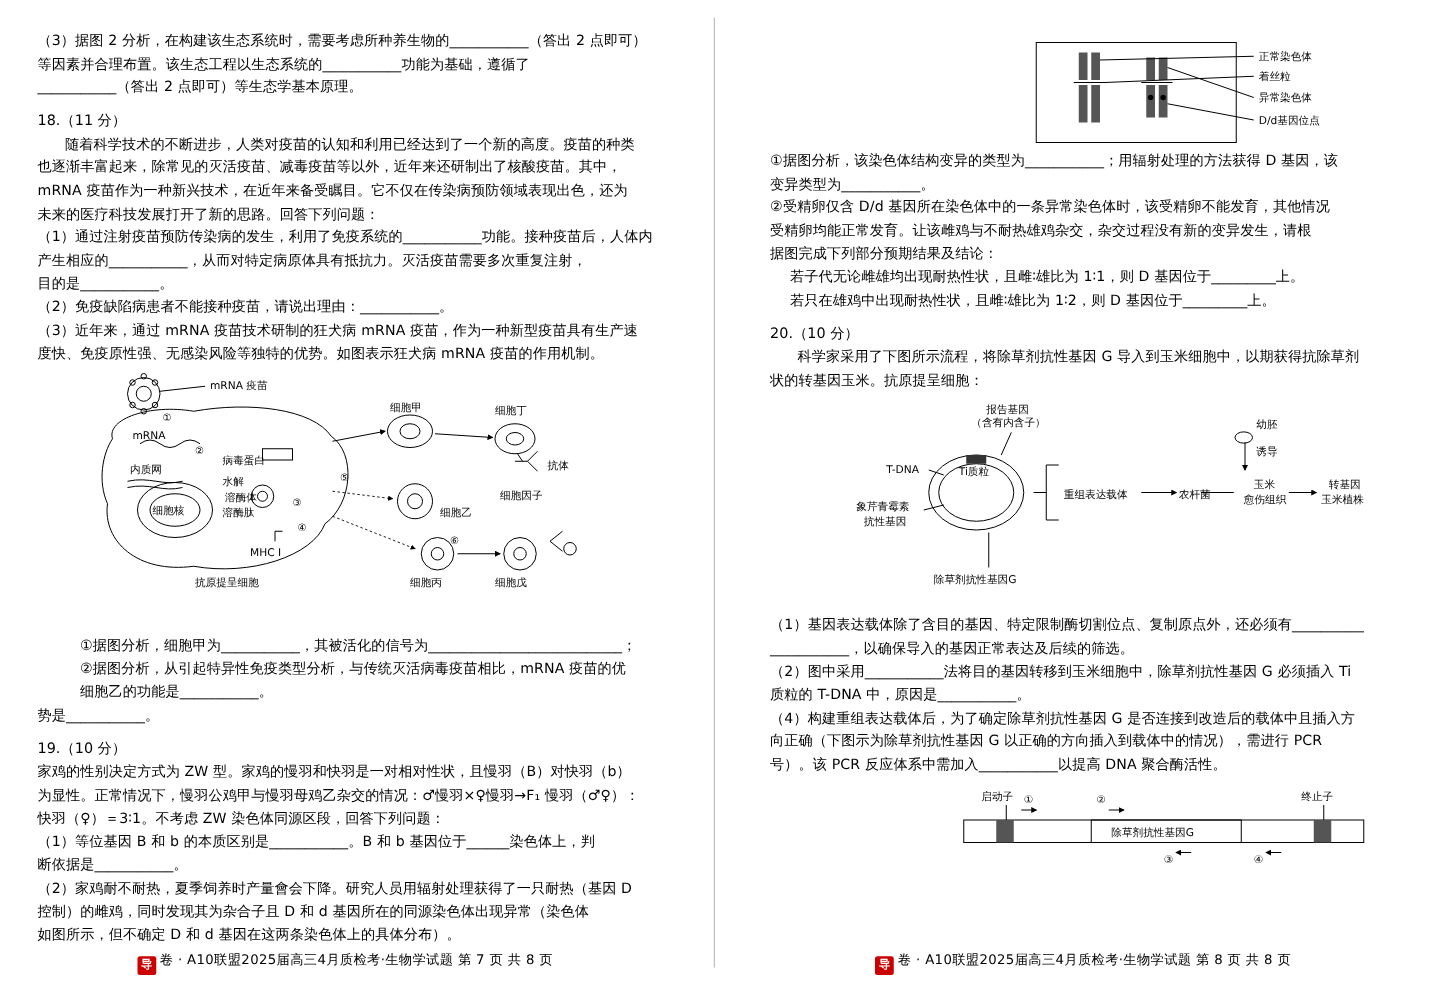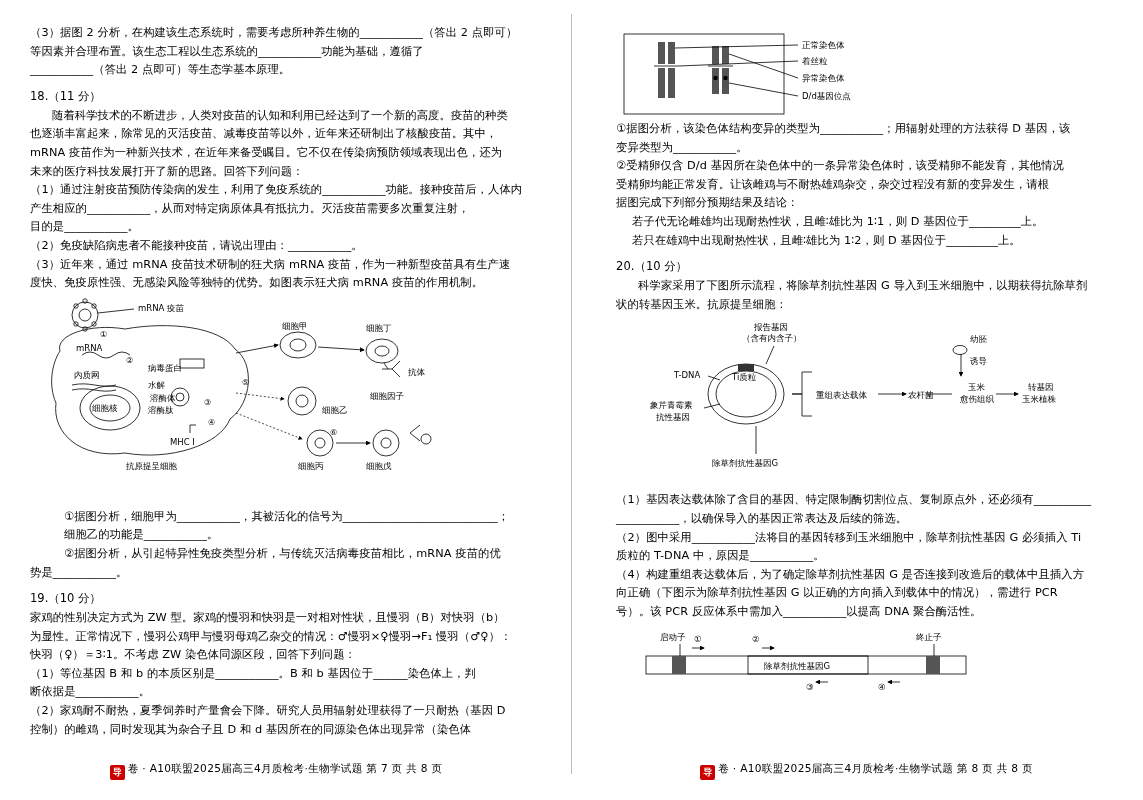--- a/index.html
+++ b/index.html
@@ -36,21 +36,21 @@
     text-align:center; font-size:10.6px;
   }
   .footer .badge {
     display:inline-block; width:15px; height:15px; background:#c00;
     color:#fff; font-size:9px; line-height:15px; border-radius:2px;
     vertical-align:-3px; margin-right:3px; text-align:center;
     font-weight:bold;
   }
   .footline { letter-spacing:0.3px; }
   svg { display:block; }
-  .figwrap { display:flex; justify-content:flex-start; }
+  .figwrap { display:flex; justify-content:flex-end; }
 </style>
 </head>
 <body>
 
 <div class="page">
 
   <div class="col left">
 
     <p class="ln">（3）据图 2 分析，在构建该生态系统时，需要考虑所种养生物的___________（答出 2 点即可）</p>
     <p class="ln">等因素并合理布置。该生态工程以生态系统的___________功能为基础，遵循了</p>
@@ -153,32 +153,33 @@
         <circle cx="356" cy="150" r="5" class="s"></circle>
         <text class="t" x="336" y="176">细胞戊</text>
         <line x1="306" y1="150" x2="340" y2="150" class="s" marker-end="url(#ar)"></line>
         <path d="M380 140 l10 -8 M380 140 l10 8" class="s"></path>
         <circle cx="396" cy="146" r="5" class="s"></circle>
         <line x1="206" y1="120" x2="272" y2="146" class="sd" marker-end="url(#ar)"></line>
       </svg>
     </div>
 
     <p class="ln" style="margin-left:34px">①据图分析，细胞甲为___________，其被活化的信号为___________________________；</p>
+    <p class="ln" style="margin-left:34px">②据图分析，从引起特异性免疫类型分析，与传统灭活病毒疫苗相比，mRNA 疫苗的优</p>
     <p class="ln" style="margin-left:34px">细胞乙的功能是___________。</p>
-    <p class="ln" style="margin-left:34px">②据图分析，从引起特异性免疫类型分析，与传统灭活病毒疫苗相比，mRNA 疫苗的优</p>
     <p class="ln" style="">势是___________。</p>
 
     <p class="qnum">19.（10 分）</p>
     <p class="ln" style="text-indent:0">家鸡的性别决定方式为 ZW 型。家鸡的慢羽和快羽是一对相对性状，且慢羽（B）对快羽（b）</p>
     <p class="ln">为显性。正常情况下，慢羽公鸡甲与慢羽母鸡乙杂交的情况：♂慢羽×♀慢羽→F₁ 慢羽（♂♀）：</p>
     <p class="ln">快羽（♀）＝3∶1。不考虑 ZW 染色体同源区段，回答下列问题：</p>
     <p class="ln">（1）等位基因 B 和 b 的本质区别是___________。B 和 b 基因位于______染色体上，判</p>
     <p class="ln">断依据是___________。</p>
     <p class="ln">（2）家鸡耐不耐热，夏季饲养时产量會会下降。研究人员用辐射处理获得了一只耐热（基因 D</p>
     <p class="ln">控制）的雌鸡，同时发现其为杂合子且 D 和 d 基因所在的同源染色体出现异常（染色体</p>
+    <p class="ln">如图所示，但不确定 D 和 d 基因在这两条染色体上的具体分布）。</p>
 
     <div class="footer">
       <span class="badge">导</span><span class="footline">卷 · A10联盟2025届高三4月质检考·生物学试题 第 7 页  共 8 页</span>
     </div>
   </div>
 
   <div class="divider"></div>
 
   <div class="col right">
 

